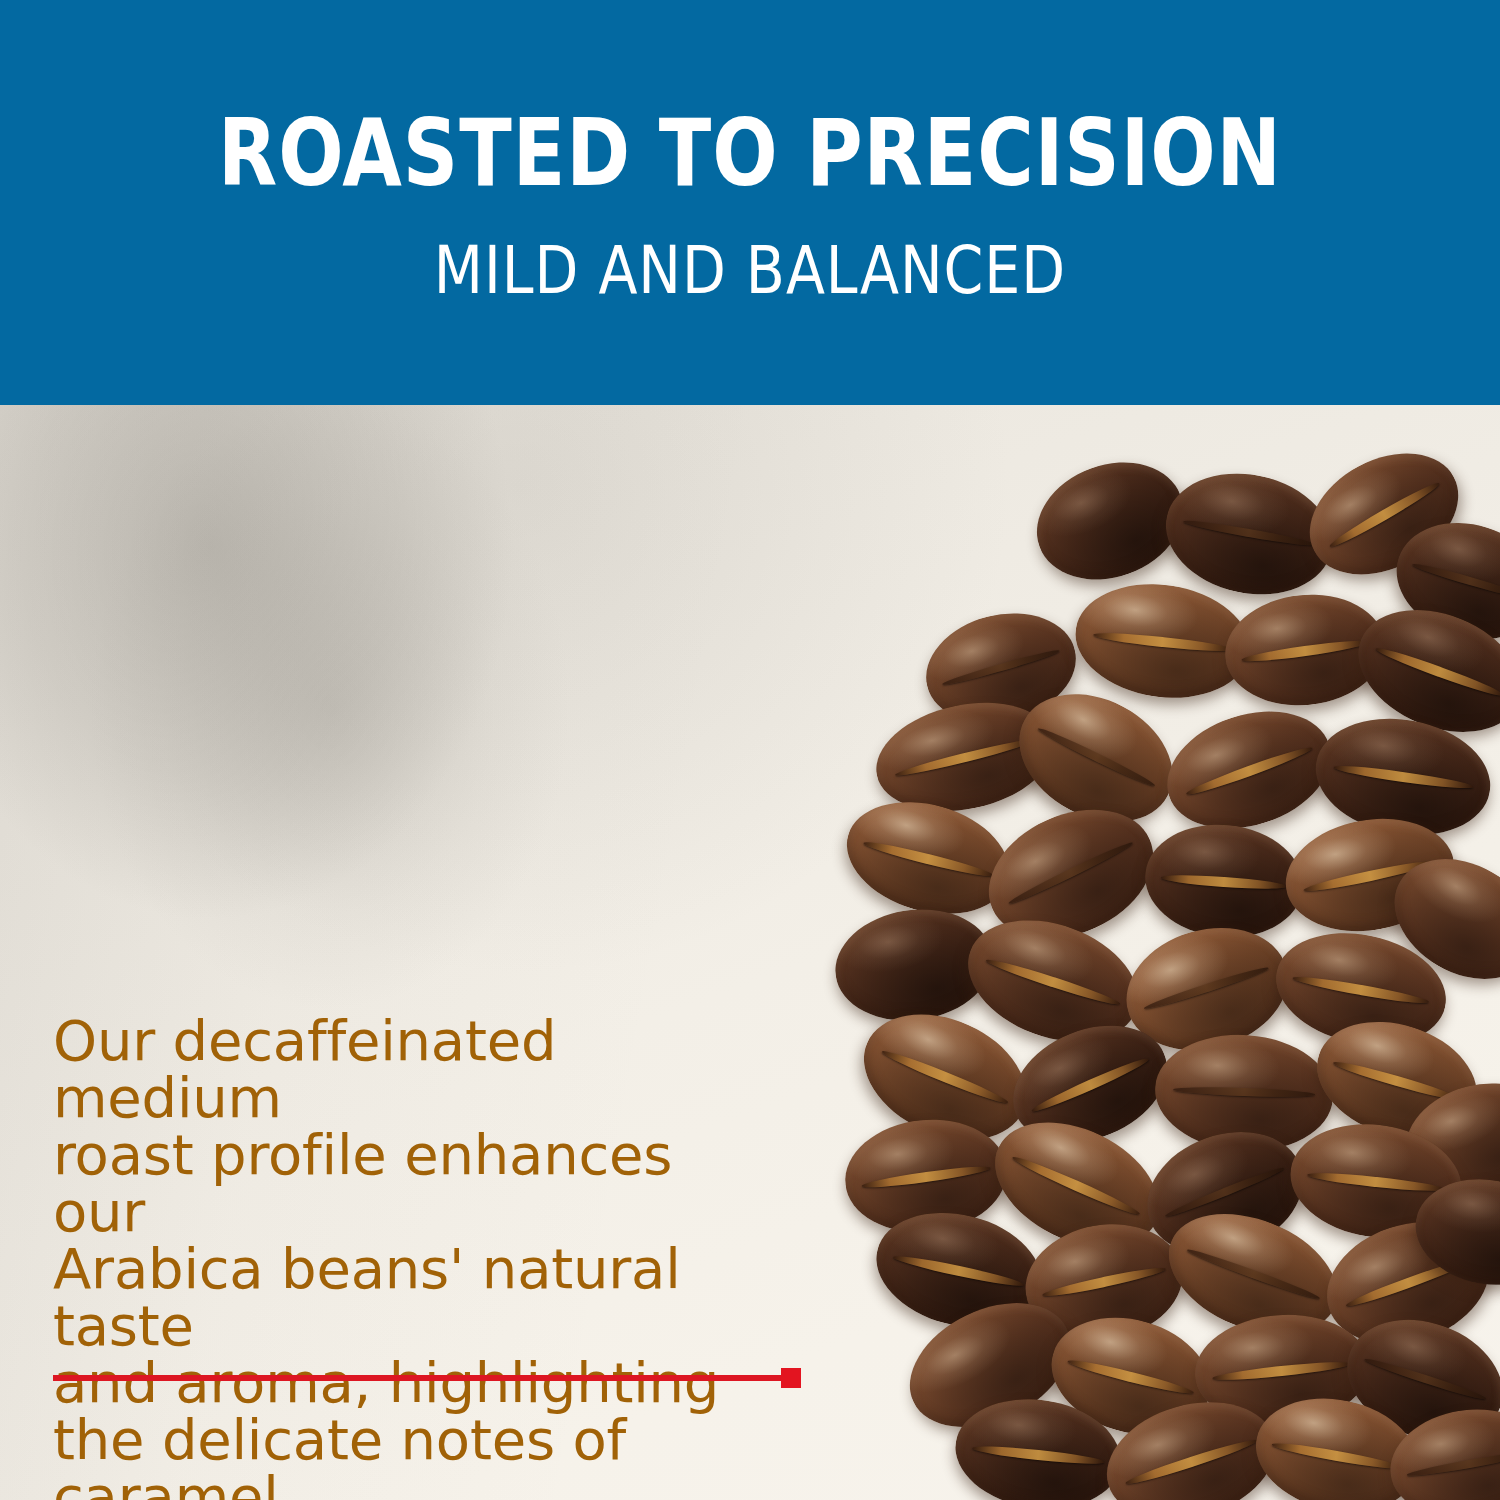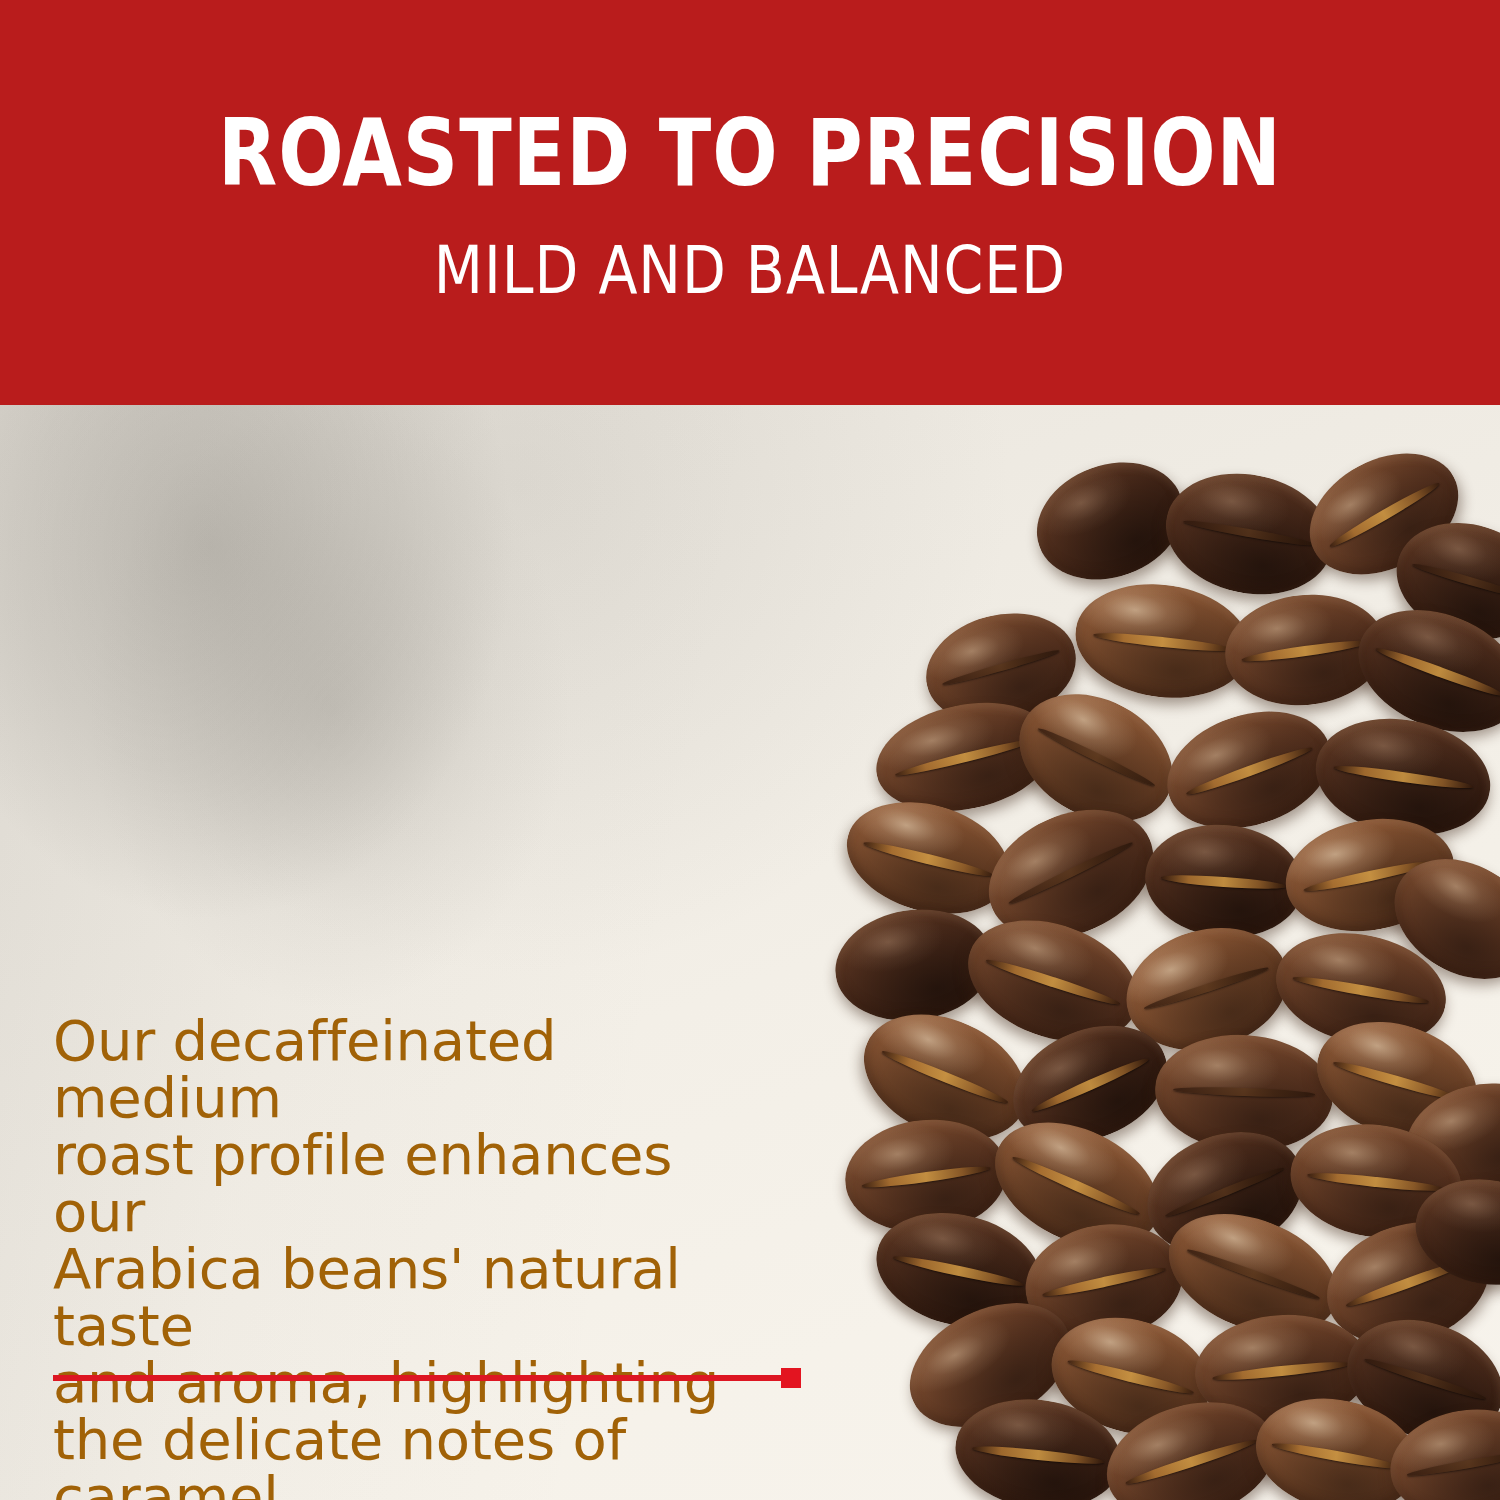--- a/index.html
+++ b/index.html
@@ -12,21 +12,21 @@
   .poster{
     position:relative;
     width:1500px;height:1500px;
     overflow:hidden;
   }
 
   
   .header-band{
     position:absolute;left:0;top:0;
     width:1500px;height:405px;
-    background:#b91c1c;
+    background:#0369a1;
     overflow:hidden;
   }
   .headline{
     position:absolute;left:0;top:108px;width:1500px;
     text-align:center;
     color:#ffffff;
     font-family:"Liberation Sans Narrow","DejaVu Sans Condensed","Liberation Sans",sans-serif;
     font-weight:700;
     font-size:92px;
     letter-spacing:1.0px;

